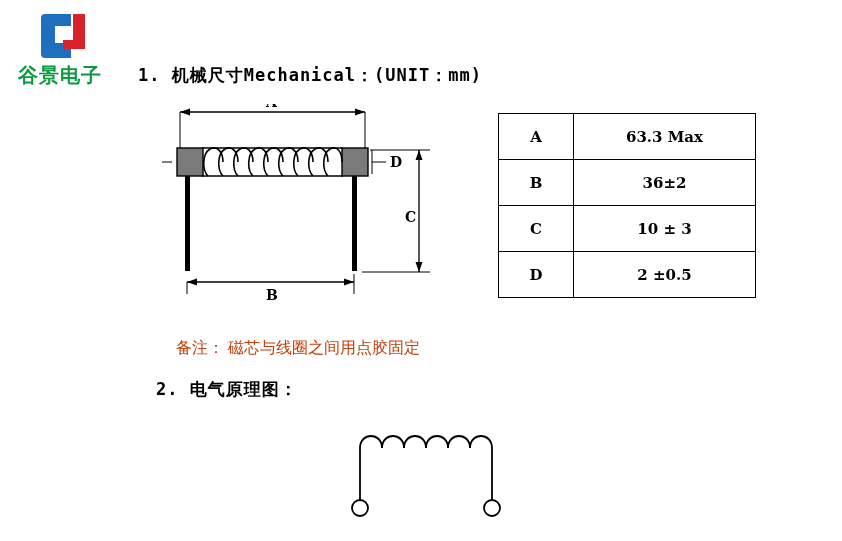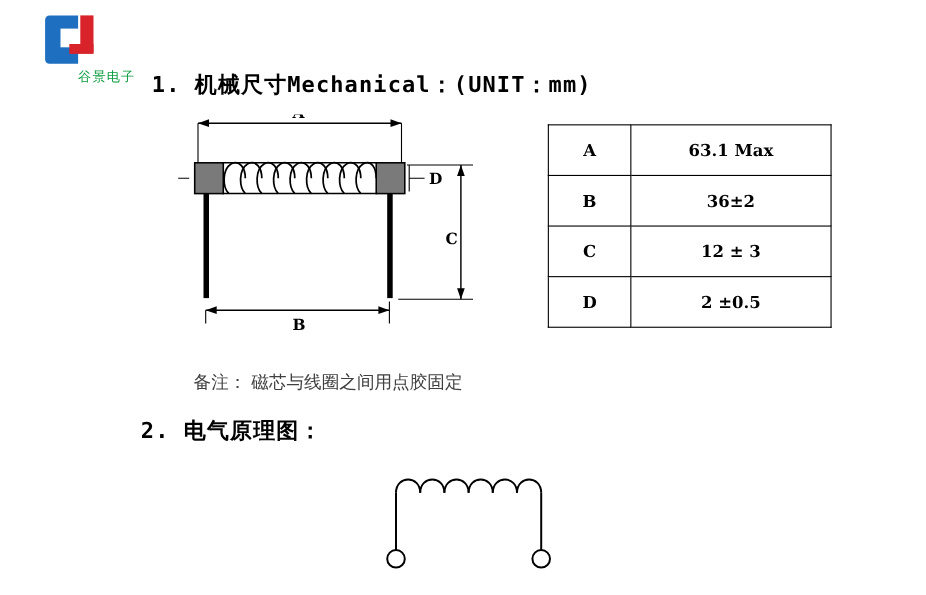--- a/index.html
+++ b/index.html
@@ -30,37 +30,37 @@
   #logo .j-red{
     position:absolute;left:32px;top:0;width:12px;height:34px;
     background:#d8232a;
   }
   #logo .j-foot{
     position:absolute;left:22px;top:26px;width:22px;height:9px;
     background:#d8232a;
   }
   #logo .cnname{
     font-family:"DejaVu Sans", sans-serif;
-    font-size:12px;font-weight:normal;color:#0a9b3f;
-    letter-spacing:1px;text-align:right;
+    font-size:20px;font-weight:bold;color:#0a9b3f;
+    letter-spacing:1px;text-align:left;
   }
   
   .heading{
     position:absolute;
     font-family:"DejaVu Sans Mono","Liberation Mono",monospace;
-    font-size:20px;font-weight:bold;letter-spacing:1px;
+    font-size:17px;font-weight:bold;letter-spacing:1px;
     white-space:nowrap;
   }
   #h1{left:138px;top:64px;}
-  #h2{left:128px;top:378px;}
+  #h2{left:156px;top:378px;}
   
   #note{
     position:absolute;left:176px;top:338px;
-    font-family:Liberation Sans, sans-serif;
-    font-size:16px;color:#404040;white-space:nowrap;
+    font-family:Liberation Serif, serif;
+    font-size:16px;color:#c2410c;white-space:nowrap;
   }
   
   #drawing{position:absolute;left:140px;top:104px;width:330px;height:200px;}
   
   #dim-table{
     position:absolute;left:498px;top:113px;
     border-collapse:collapse;
     width:258px;
   }
   #dim-table td{
@@ -143,29 +143,29 @@
 
     <text x="126" y="3" font-family="DejaVu Serif, serif" font-size="14" font-weight="bold" fill="#000">A</text>
     <text x="126" y="196" font-family="DejaVu Serif, serif" font-size="14" font-weight="bold" fill="#000">B</text>
   </svg>
 </div>
 
 <table id="dim-table">
   <tbody>
     <tr>
       <td class="k">A</td>
-      <td>63.1   Max</td>
+      <td>63.3   Max</td>
     </tr>
     <tr>
       <td class="k">B</td>
       <td>36±2</td>
     </tr>
     <tr>
       <td class="k">C</td>
-      <td>12 ± 3</td>
+      <td>10 ± 3</td>
     </tr>
     <tr>
       <td class="k">D</td>
       <td>2  ±0.5</td>
     </tr>
   </tbody>
 </table>
 
 <div id="note">备注： 磁芯与线圈之间用点胶固定</div>
 

